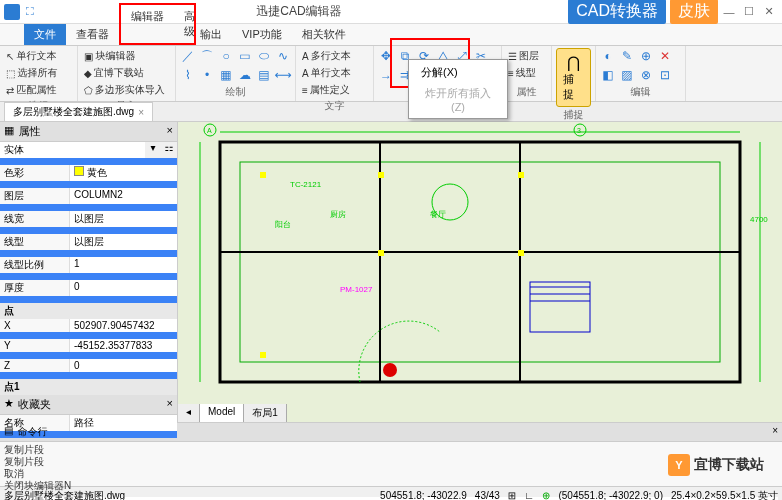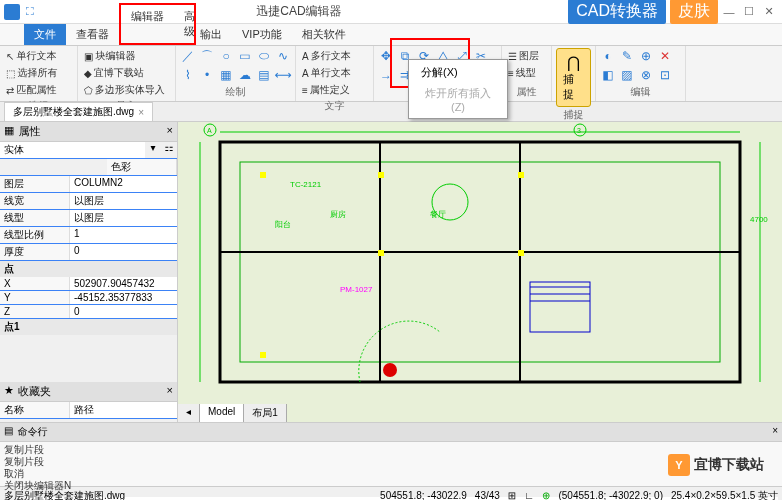--- a/index.html
+++ b/index.html
@@ -25,21 +25,21 @@
 .redbox2 { position: absolute; border: 2px solid red; }
 .dropdown { position: absolute; background: #fff; border: 1px solid #999; box-shadow: 2px 2px 4px rgba(0,0,0,0.3); padding: 2px; font-size: 11px; }
 .dropdown .item { padding: 3px 10px; }
 .dropdown .item.dis { color: #aaa; text-align: center; }
 .filetab-bar { height: 20px; background: #eee; border-bottom: 1px solid #ccc; display: flex; align-items: center; padding-left: 4px; }
 .filetab { background: #fff; border: 1px solid #ccc; border-bottom: none; padding: 2px 8px; font-size: 10px; display: flex; align-items: center; gap: 4px; }
 .filetab .close { color: #888; }
 .main { display: flex; height: 300px; }
 .side { width: 178px; background: #f0f0f0; border-right: 1px solid #ccc; display: flex; flex-direction: column; font-size: 10px; }
 .panel-hdr { background: #e0e0e0; padding: 2px 4px; display: flex; justify-content: space-between; border-bottom: 1px solid #ccc; font-size: 11px; }
-.prop-row { display: flex; border-bottom: 1px solid #3b82f6; justify-content: flex-end; }
+.prop-row { display: flex; border-bottom: 7px solid #3b82f6; }
 .prop-row .k { width: 70px; padding: 1px 4px; background: #f8f8f8; border-right: 1px solid #ddd; }
 .prop-row .v { flex: 1; padding: 1px 4px; background: #fff; }
 .prop-cat { background: #e8e8e8; padding: 1px 4px; font-weight: bold; }
 .canvas { flex: 1; position: relative; background: #e8f0d8; overflow: hidden; }
 .canvas svg { width: 100%; height: 100%; }
 .model-tabs { position: absolute; bottom: 0; left: 0; display: flex; background: #ddd; font-size: 10px; }
 .model-tabs .mt { padding: 2px 8px; border-right: 1px solid #aaa; background: #eee; }
 .model-tabs .mt.active { background: #fff; }
 .fav-panel { height: 40px; }
 .cmd-panel { height: 64px; background: #f8f8f8; border-top: 1px solid #ccc; font-size: 10px; }
@@ -220,20 +220,21 @@
       <span style="flex:1;padding-left:4px">属性</span>
       <span>×</span>
     </div>
     <div class="prop-row">
       <div class="v" style="flex:1">实体</div>
       <div style="width:16px;text-align:center">▾</div>
       <div style="width:16px;text-align:center">⚏</div>
     </div>
     <div class="prop-row">
         <div class="k">色彩</div>
+        <div class="v"><span class="colorbox"></span><span>黄色</span></div>
       </div>
     <div class="prop-row">
         <div class="k">图层</div>
         <div class="v">COLUMN2</div>
       </div>
     <div class="prop-row">
         <div class="k">线宽</div>
         <div class="v">以图层</div>
       </div>
     <div class="prop-row">

